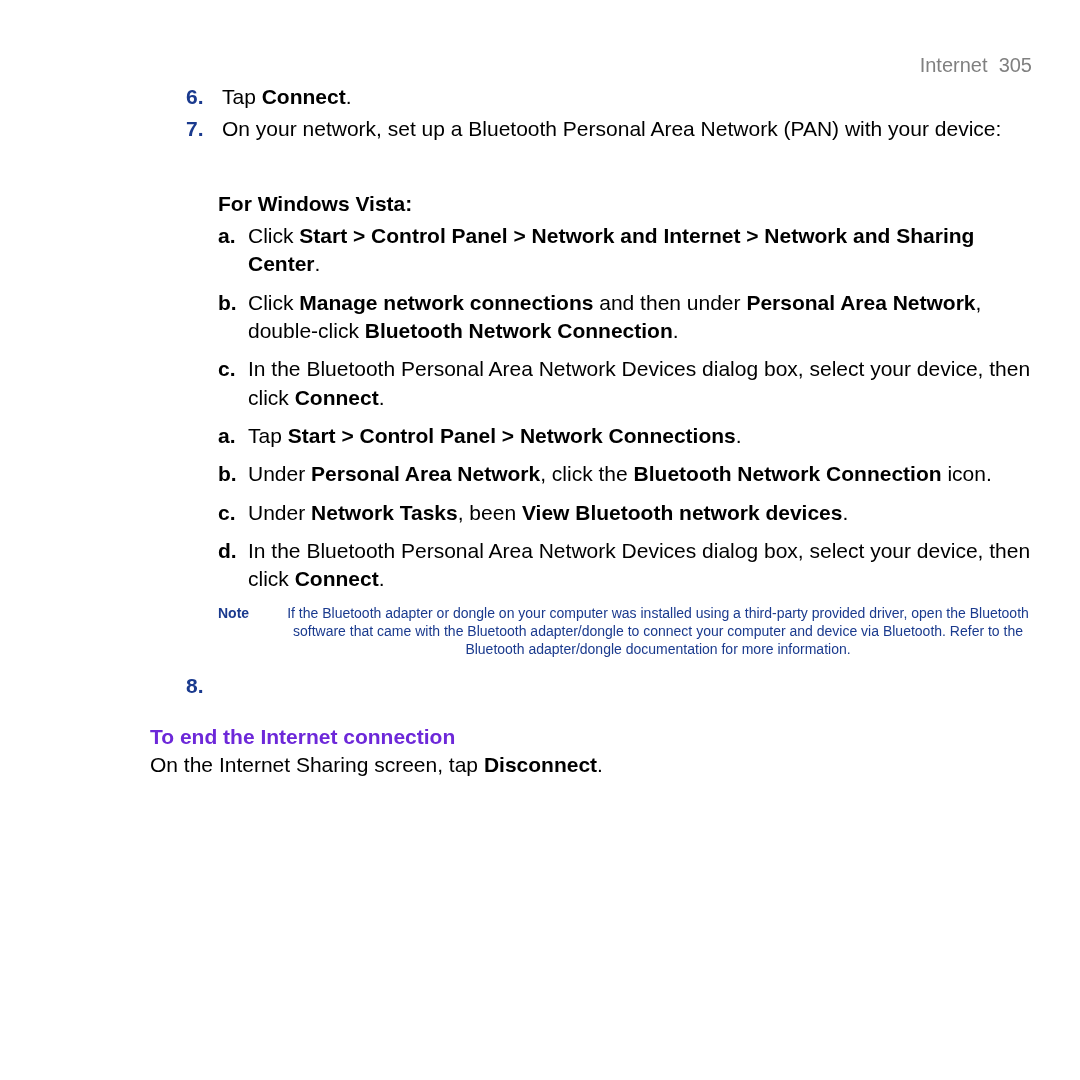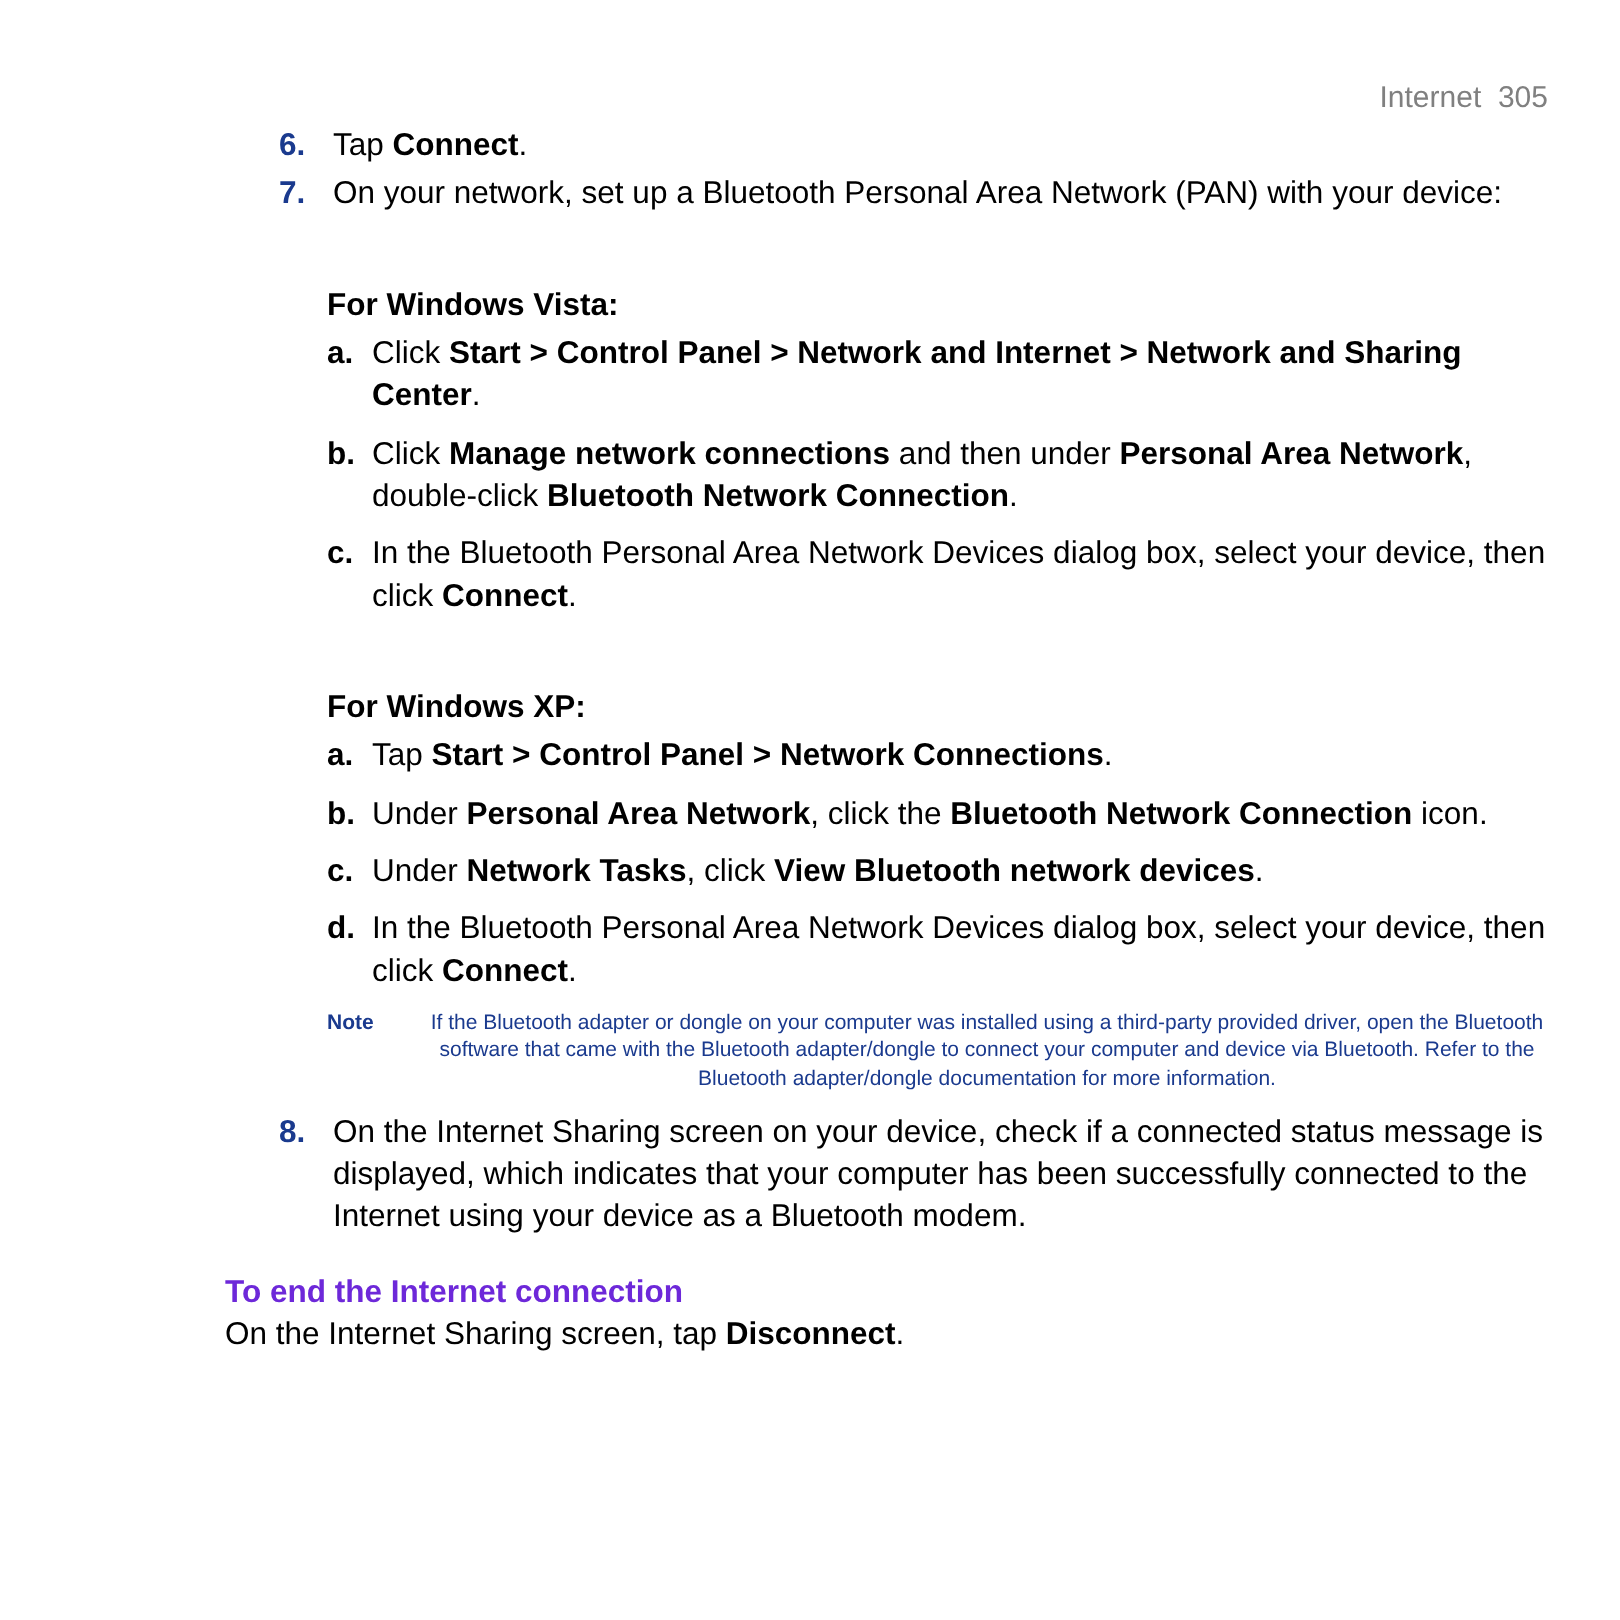--- a/index.html
+++ b/index.html
@@ -126,57 +126,55 @@
       </div>
     </div>
     <div class="sub-item">
       <div class="smarker">c.</div>
       <div class="text">
         <span>In the Bluetooth Personal Area Network Devices dialog box, select your device, then click </span><span class="bold">Connect</span><span>.</span>
       </div>
     </div>
   </div>
 
-  <div class="indent1 bold">For Windows XP:</div>
 
   <div class="sub-list">
     <div class="sub-item">
       <div class="smarker">a.</div>
       <div class="text">
         <span>Tap </span><span class="bold">Start &gt; Control Panel &gt; Network Connections</span><span>.</span>
       </div>
     </div>
     <div class="sub-item">
       <div class="smarker">b.</div>
       <div class="text">
         <span>Under </span><span class="bold">Personal Area Network</span><span>, click the </span><span class="bold">Bluetooth Network Connection</span><span> icon.</span>
       </div>
     </div>
     <div class="sub-item">
       <div class="smarker">c.</div>
       <div class="text">
-        <span>Under </span><span class="bold">Network Tasks</span><span>, click </span><span class="bold">View Bluetooth network devices</span><span>.</span>
+        <span>Under </span><span class="bold">Network Tasks</span><span>, been </span><span class="bold">View Bluetooth network devices</span><span>.</span>
       </div>
     </div>
     <div class="sub-item">
       <div class="smarker">d.</div>
       <div class="text">
         <span>In the Bluetooth Personal Area Network Devices dialog box, select your device, then click </span><span class="bold">Connect</span><span>.</span>
       </div>
     </div>
   </div>
 
   <div class="note-block">
     <div class="note-label">Note</div>
     <div class="note-text">If the Bluetooth adapter or dongle on your computer was installed using a third-party provided driver, open the Bluetooth software that came with the Bluetooth adapter/dongle to connect your computer and device via Bluetooth. Refer to the Bluetooth adapter/dongle documentation for more information.</div>
   </div>
 
   <div class="num-item">
     <div class="marker">8.</div>
-    <div class="text">On the Internet Sharing screen on your device, check if a connected status message is displayed, which indicates that your computer has been successfully connected to the Internet using your device as a Bluetooth modem.</div>
   </div>
 
   <div class="spacer-med"></div>
 
   <div class="subheading">To end the Internet connection</div>
 
   <div class="final-para">
     <span>On the Internet Sharing screen, tap </span><span class="bold">Disconnect</span><span>.</span>
   </div>
 

